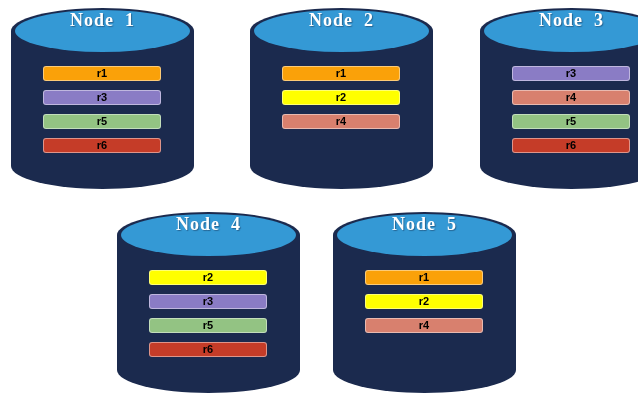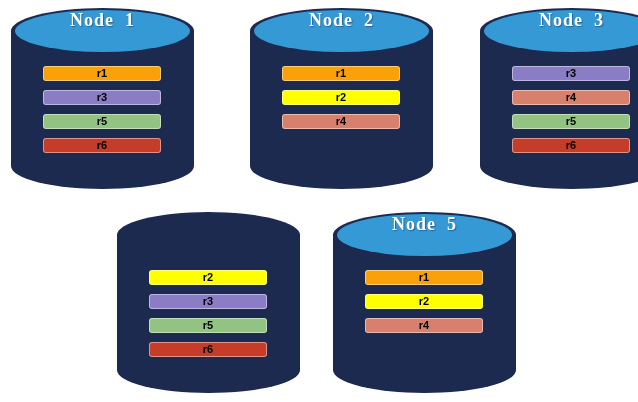--- a/index.html
+++ b/index.html
@@ -110,20 +110,23 @@
       </div>
       <div class="bars">
         <div class="bar" style="background: rgb(138, 124, 197);">r3</div>
         <div class="bar" style="background: rgb(216, 128, 110);">r4</div>
         <div class="bar" style="background: rgb(147, 195, 131);">r5</div>
         <div class="bar" style="background: rgb(197, 60, 40);">r6</div>
       </div>
     </div>
     <div class="node pos-4">
       <div class="cyl-body"></div>
+      <div class="cyl-top">
+        <span class="node-label">Node  4</span>
+      </div>
       <div class="bars">
         <div class="bar" style="background: rgb(255, 255, 0);">r2</div>
         <div class="bar" style="background: rgb(138, 124, 197);">r3</div>
         <div class="bar" style="background: rgb(147, 195, 131);">r5</div>
         <div class="bar" style="background: rgb(197, 60, 40);">r6</div>
       </div>
     </div>
     <div class="node pos-5">
       <div class="cyl-body"></div>
       <div class="cyl-top">

